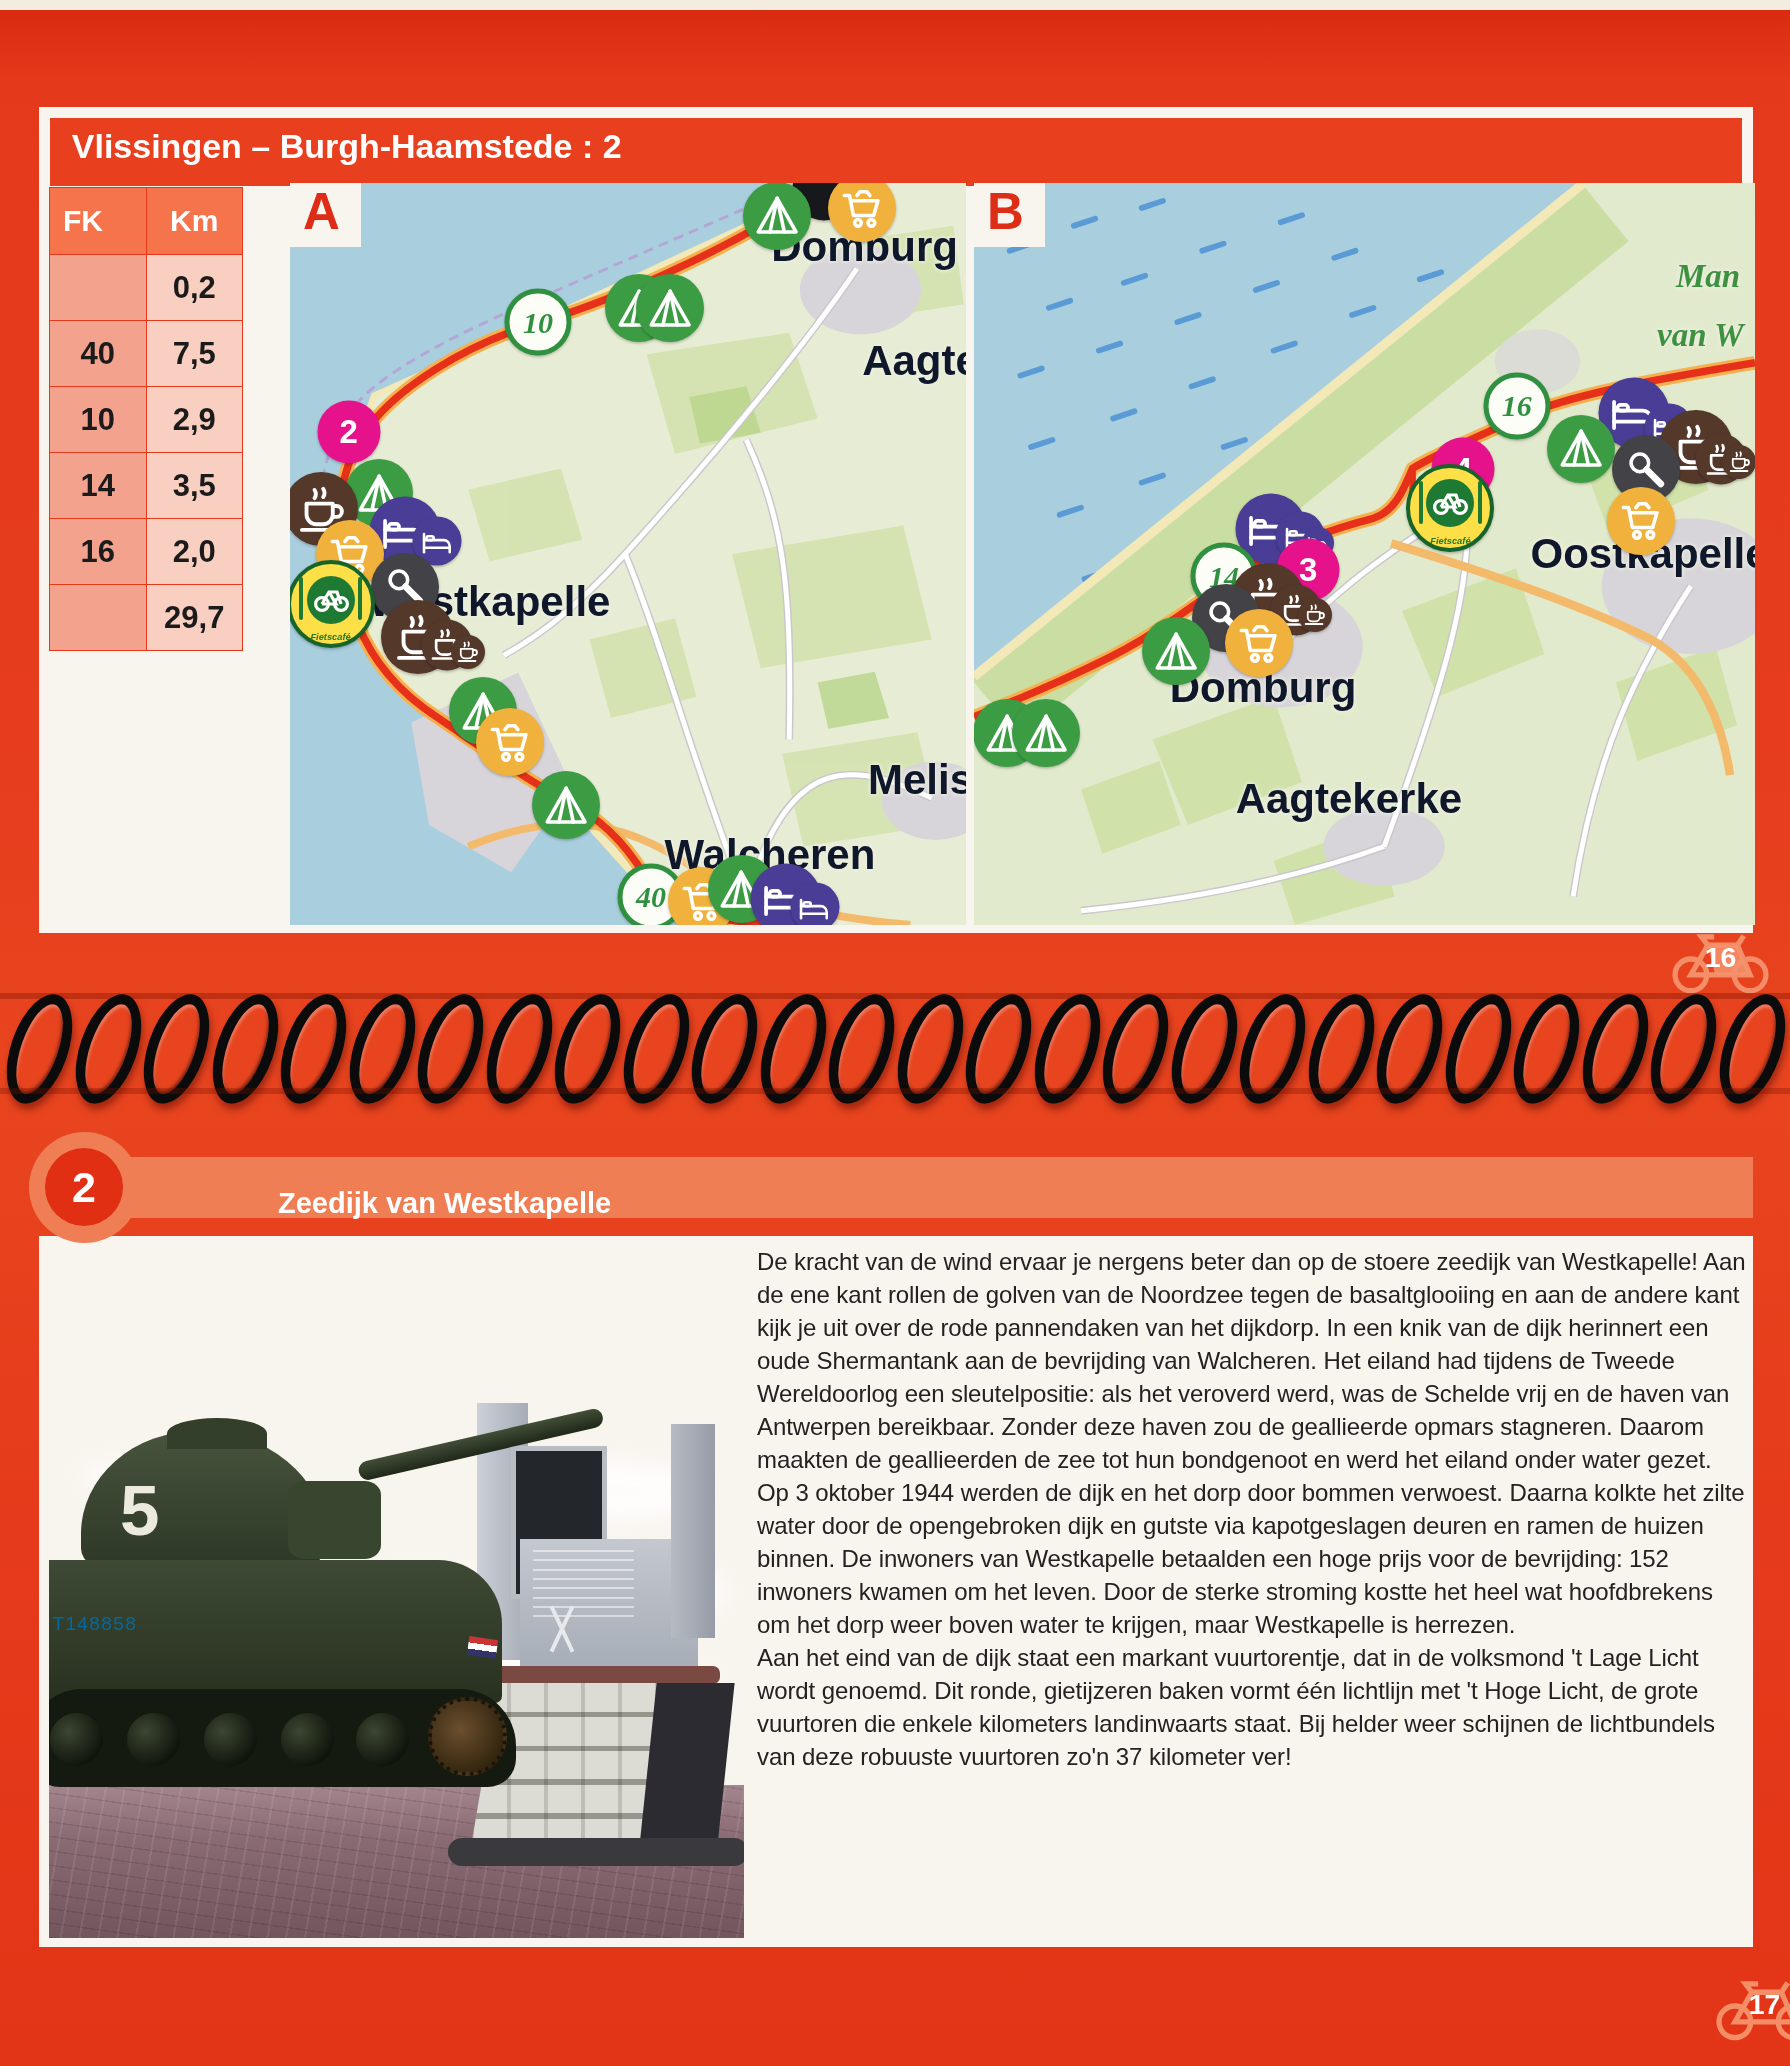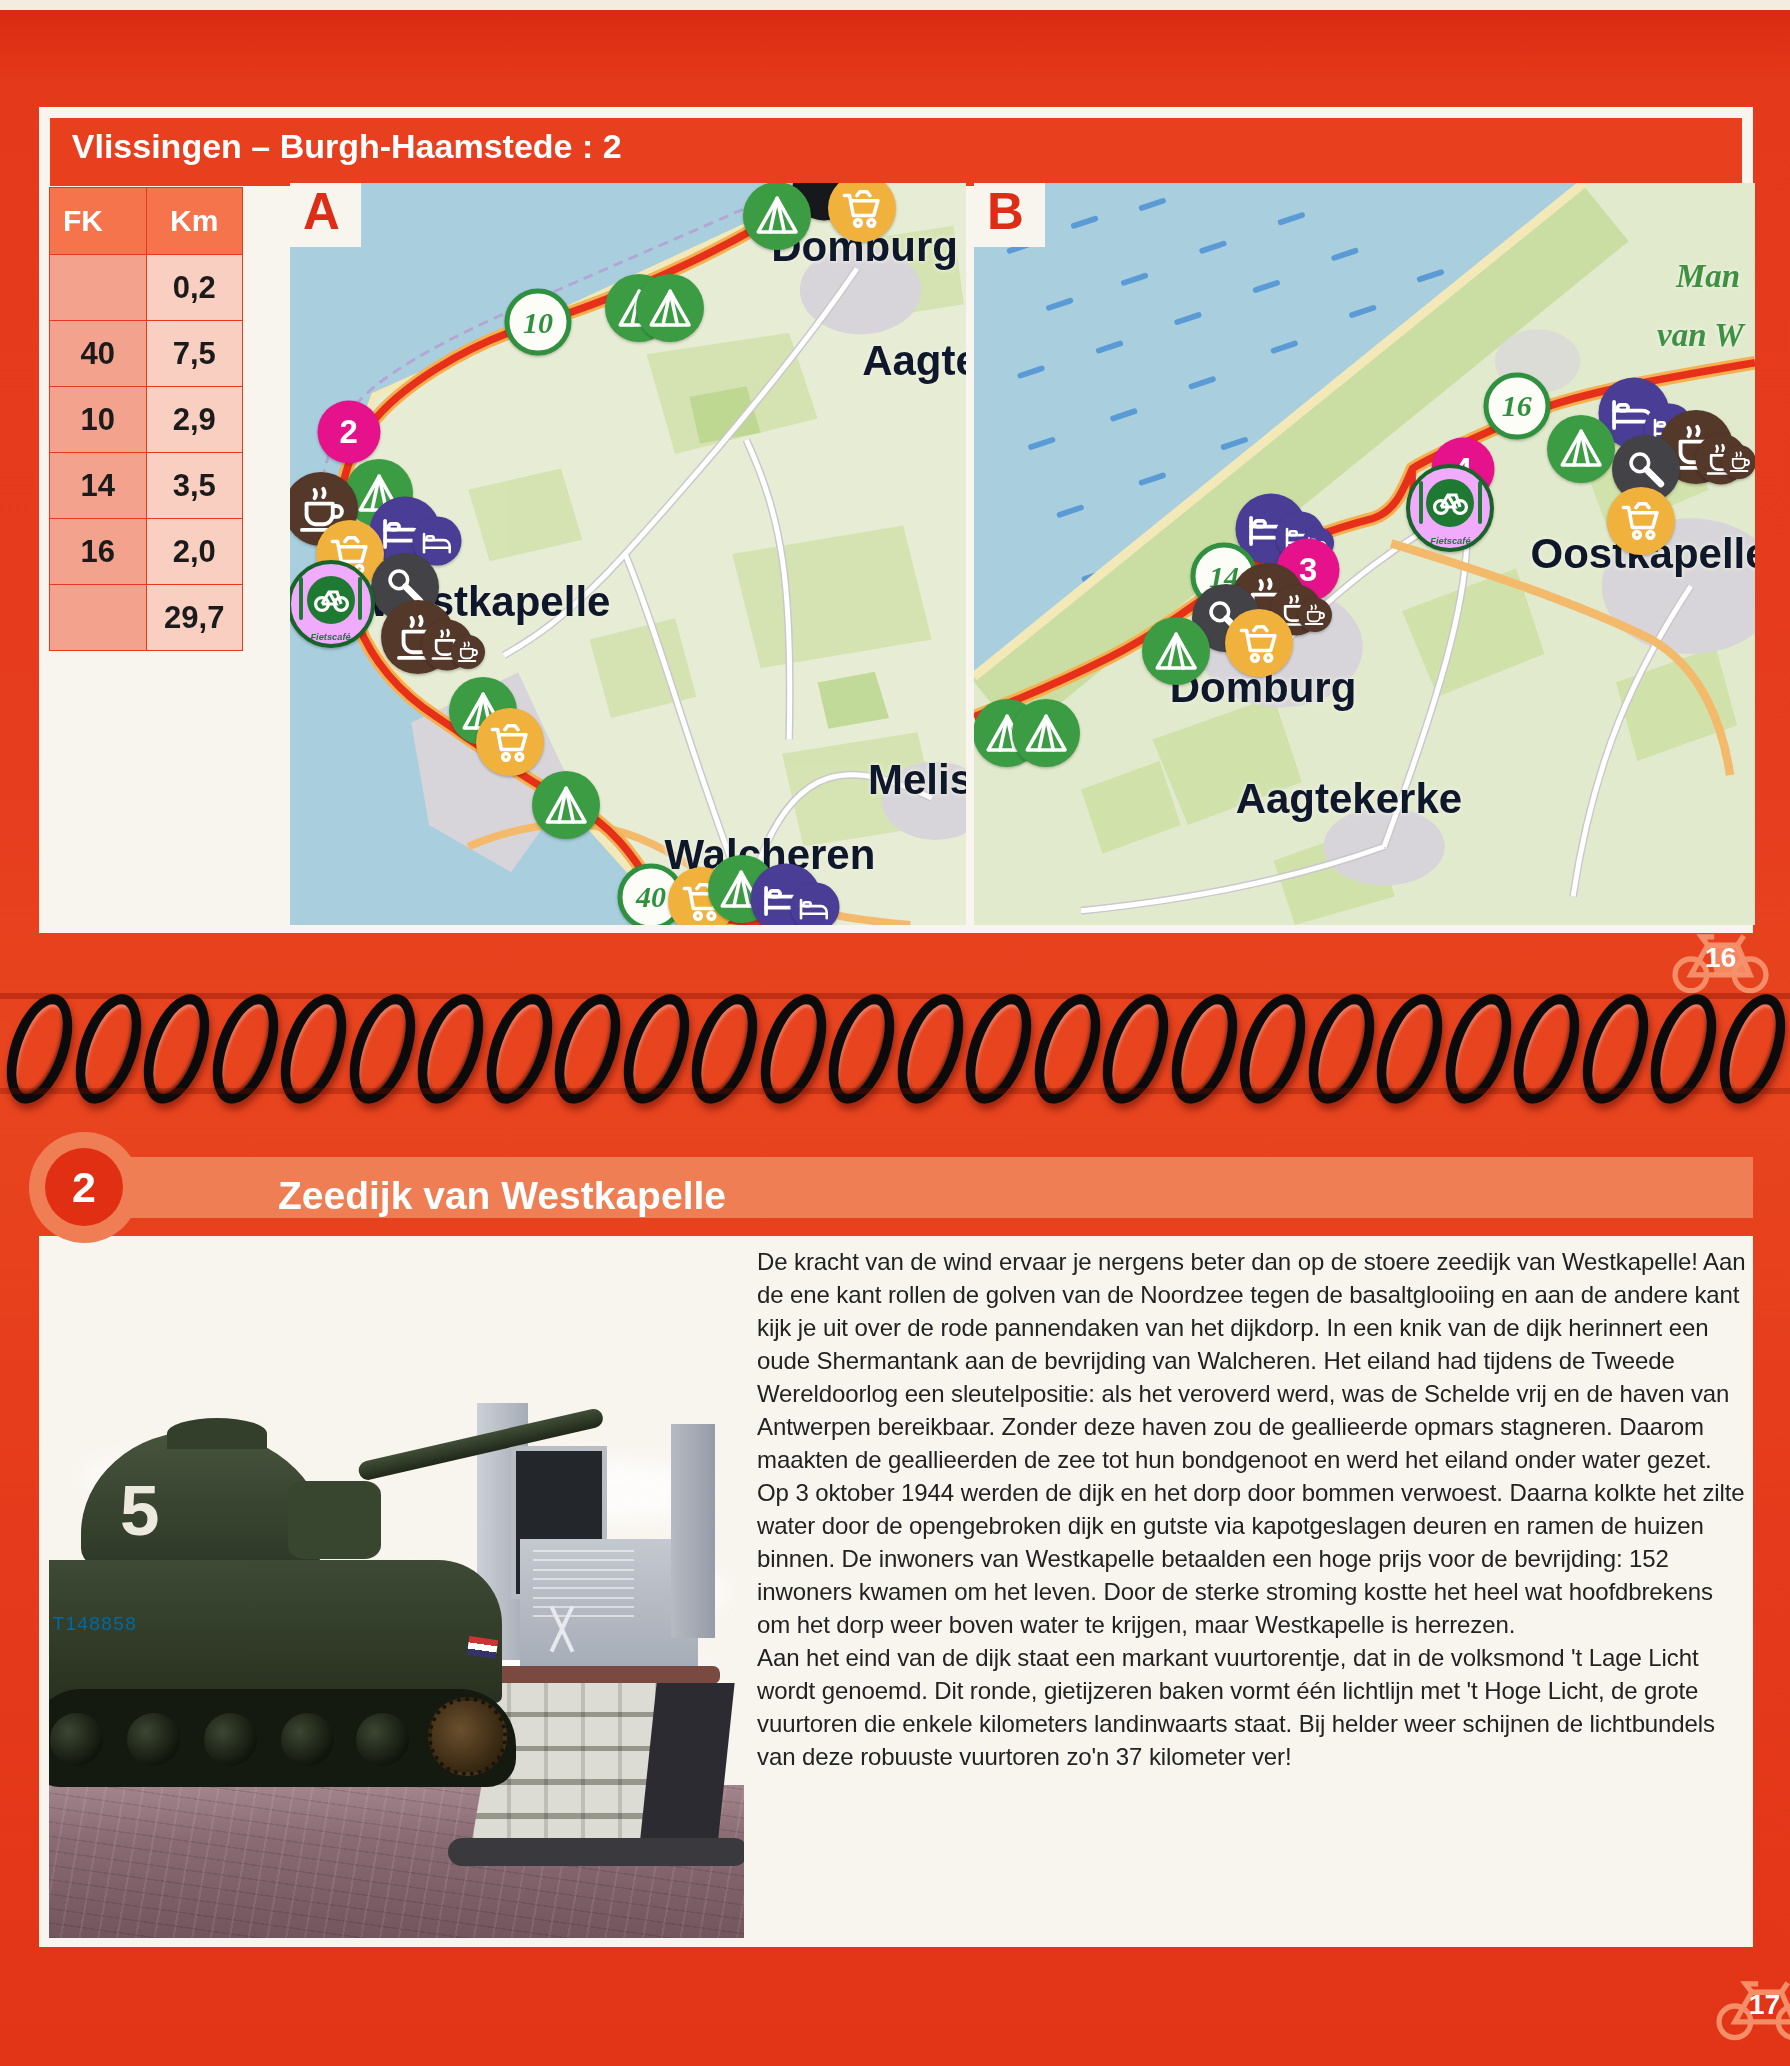--- a/index.html
+++ b/index.html
@@ -36,21 +36,21 @@
   .mk svg{width:74%;height:74%;}
   .mk-tent{background:#3c9c44;}
   .mk-cart{background:#f0b23c;}
   .mk-bed{background:#4a3d96;}
   .mk-coffee{background:#54382a;}
   .mk-wrench{background:#434347;}
   .mk-dark{background:#17181c;}
   .mk-num-green{background:#fdfdf8;border:5.7px solid #2f9140;color:#2f9140;
                 font-family:"Liberation Serif",serif;font-style:italic;font-weight:700;}
   .mk-num-magenta{background:#e5128b;color:#fff;font-weight:700;}
-  .mk-fietscafe{background:#f0abfc;border:4.3px solid #17642b;}
+  .mk-fietscafe{background:#fde047;border:4.3px solid #17642b;}
   .fc{position:absolute;inset:0;}
   .fc-plate{position:absolute;left:50%;top:44%;transform:translate(-50%,-50%);width:60%;height:60%;
             border-radius:50%;background:#1e7a33;}
   .fc-plate svg{width:100%;height:100%;}
   .fc-fork,.fc-knife{position:absolute;top:16%;width:5%;height:54%;background:#1e7a33;border-radius:2.1px;}
   .fc-fork{left:11%;} .fc-knife{right:11%;}
   .fc-label{position:absolute;bottom:3%;left:0;right:0;text-align:center;font-size:9.3px;font-weight:700;
             font-style:italic;color:#1e7a33;}
   .ghost{position:absolute;left:44px;top:628px;width:200px;height:257px;opacity:.5;filter:blur(1.4px);
          background:repeating-linear-gradient(0deg,rgba(255,205,190,.16) 0 7.1px,transparent 7.1px 26px);}
@@ -60,21 +60,21 @@
   .bike .num{position:absolute;left:0;right:0;top:18.5px;text-align:center;color:#fff;font-size:28.5px;font-weight:700;}
   
   .spiral{position:absolute;left:0;top:986px;width:100%;height:121px;z-index:5;}
   .spiral::before{content:"";position:absolute;left:0;right:0;top:7.1px;height:5.7px;background:rgba(120,15,0,.35);}
   .spiral::after{content:"";position:absolute;left:0;right:0;bottom:13px;height:5.7px;background:rgba(120,15,0,.30);}
   .loop{position:absolute;top:5.7px;width:37px;height:94px;border:10.7px solid #0b0b0b;border-radius:50%;
         transform:rotate(19deg);
         box-shadow:inset 2.1px 2.9px 2.9px rgba(255,255,255,.30),inset -1.4px -2.1px 3.6px rgba(0,0,0,.55),3.6px 5px 7.1px rgba(90,10,0,.5);}
   
   .section-banner{position:absolute;left:121px;top:1157px;width:1632px;height:61px;background:#ef7e55;}
-  .section-title{position:absolute;left:157px;top:8px;line-height:61px;color:#fff;font-size:39px;font-weight:700;}
+  .section-title{position:absolute;left:157px;top:16px;line-height:61px;color:#fff;font-size:29px;font-weight:700;}
   .section-circle{position:absolute;left:28.5px;top:1132px;width:111px;height:111px;border-radius:50%;
                   background:#ef7e55;z-index:2;}
   .section-circle .inner{position:absolute;left:16.4px;top:16.4px;width:78px;height:78px;border-radius:50%;
                   background:#e02f12;color:#fff;font-size:43px;font-weight:700;display:flex;
                   align-items:center;justify-content:center;}
   .bottom-card{left:39px;top:1236px;width:1714px;height:711px;}
   
   .photo{position:absolute;left:10px;top:8.6px;width:695px;height:693px;overflow:hidden;
          background:linear-gradient(180deg,#5e9ad2 0%,#79abd c 0%,#6ea3d6 8%,#8cb8e0 34%,#b9d3e9 56%,#d7e4ef 70%,#ccdae7 78%);}
   .cl{position:absolute;background:#fff;border-radius:50%;filter:blur(11.4px);opacity:.9;}

